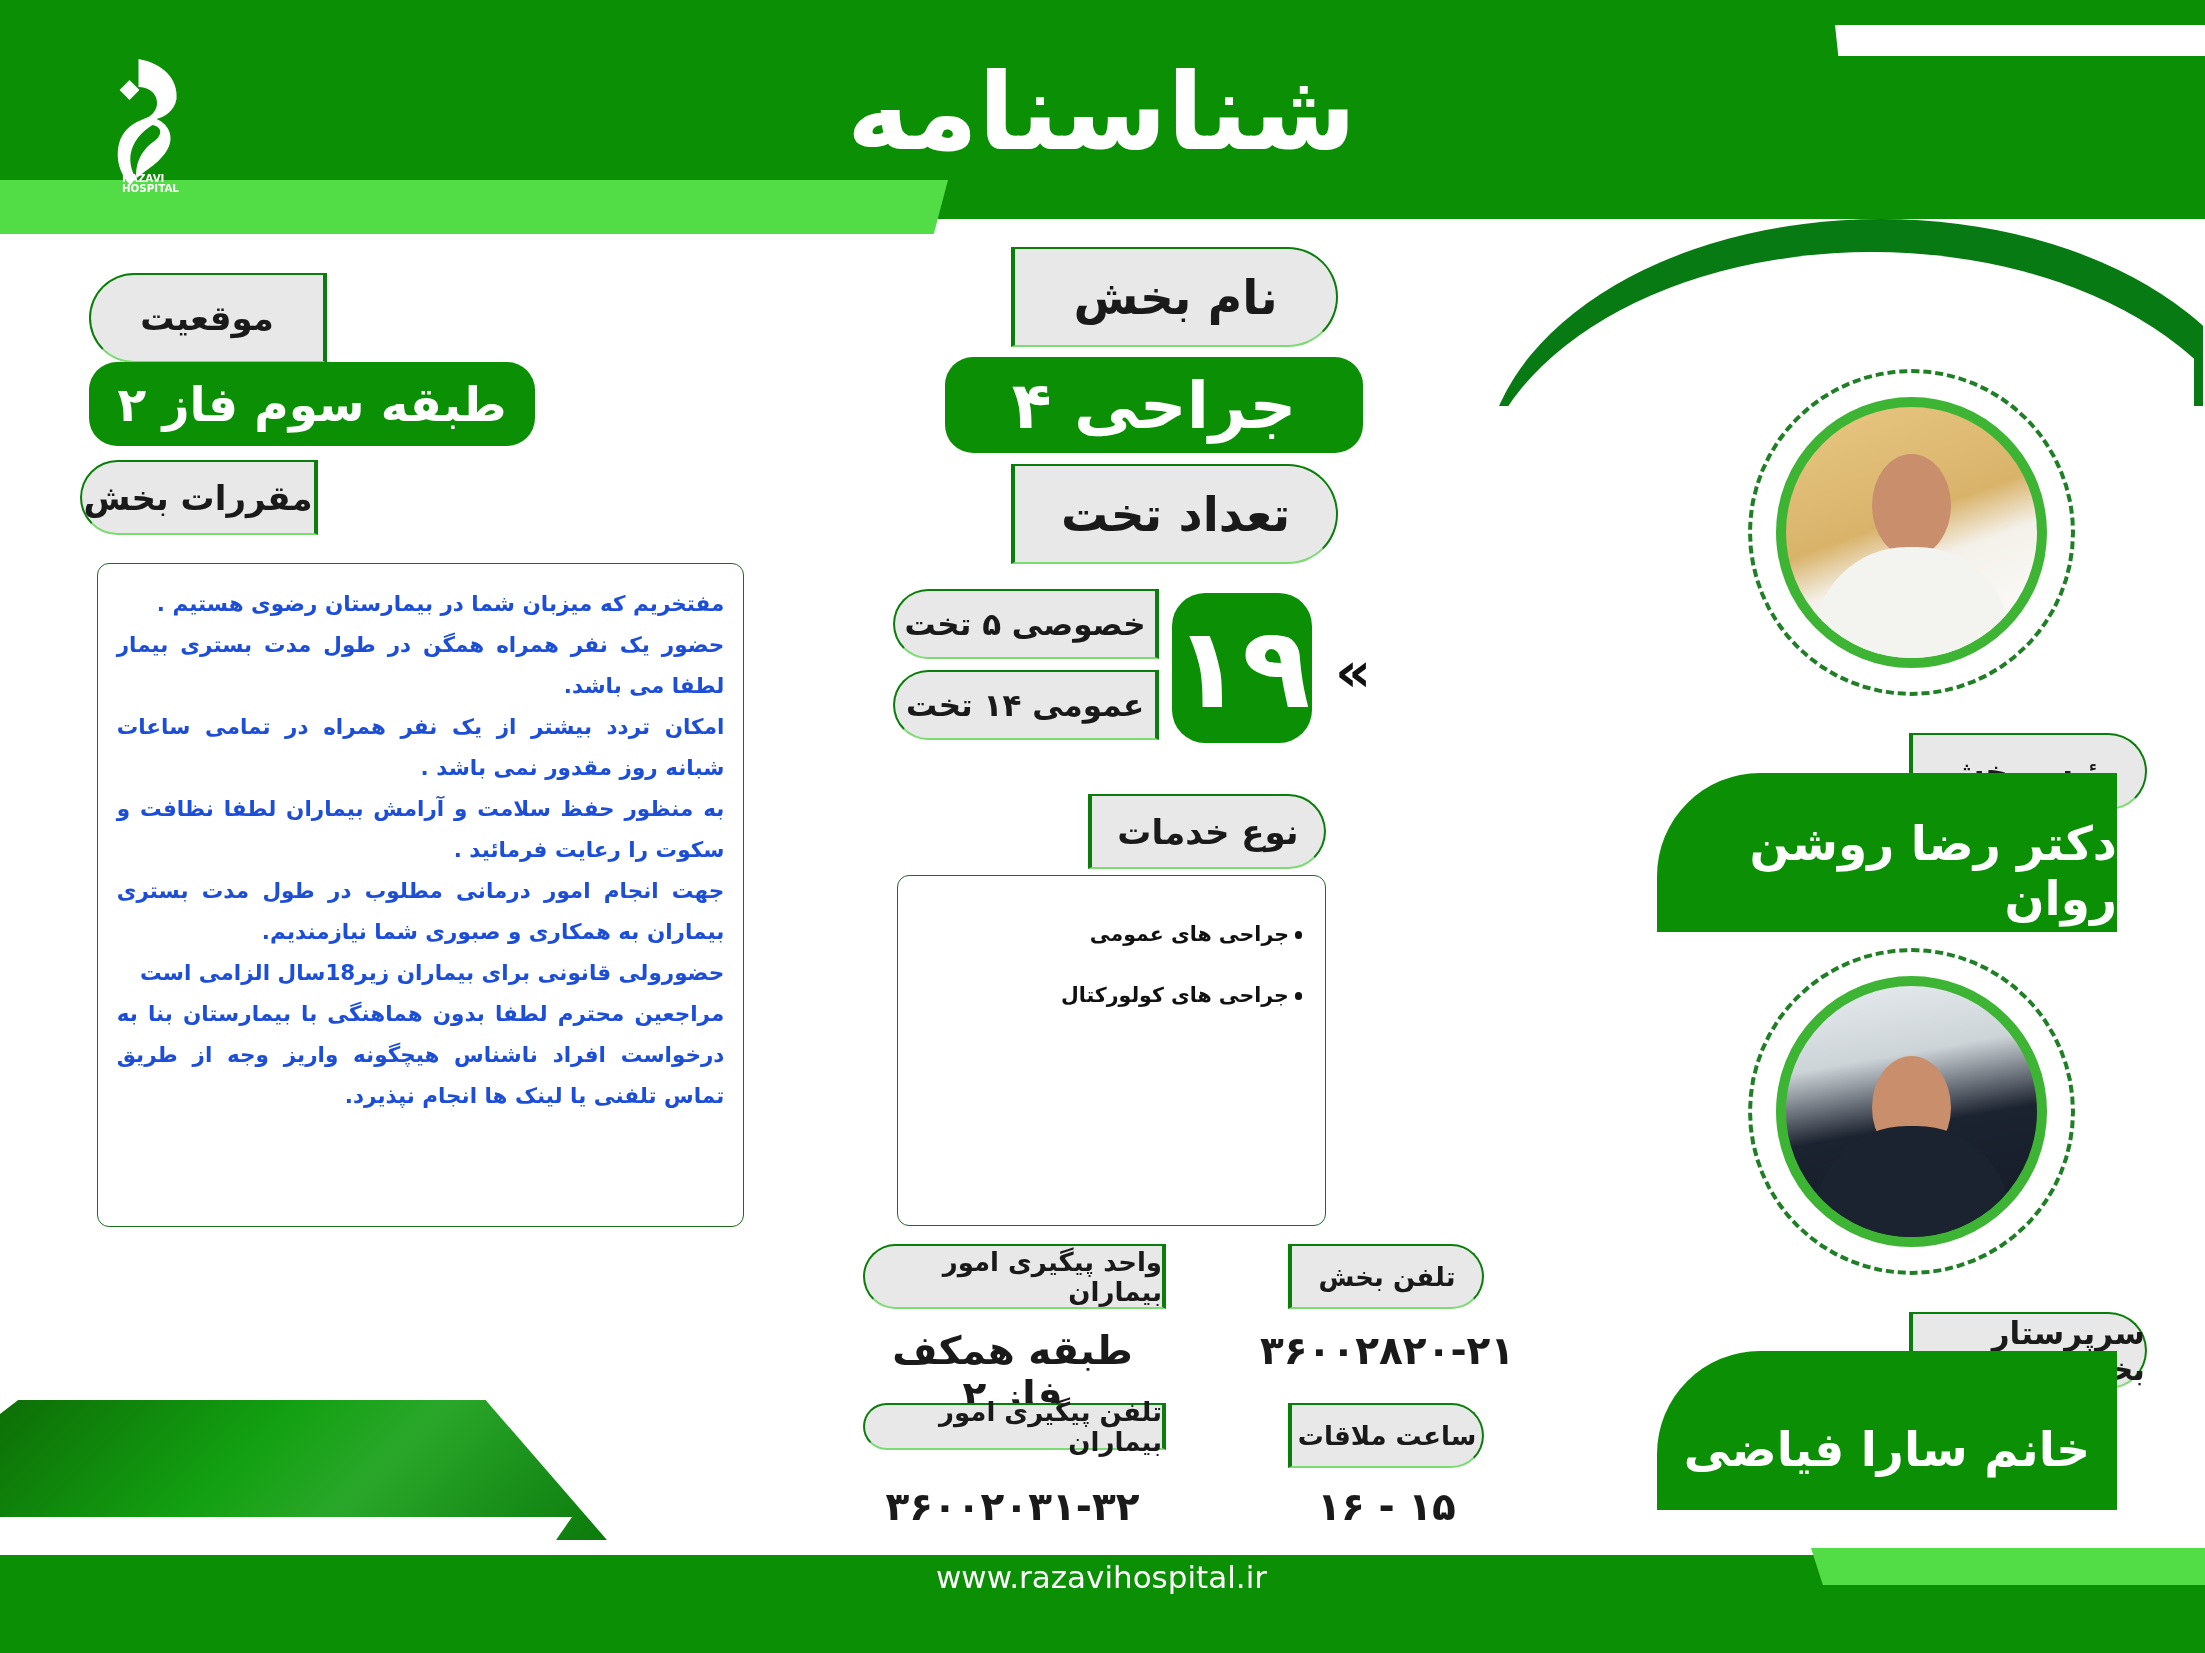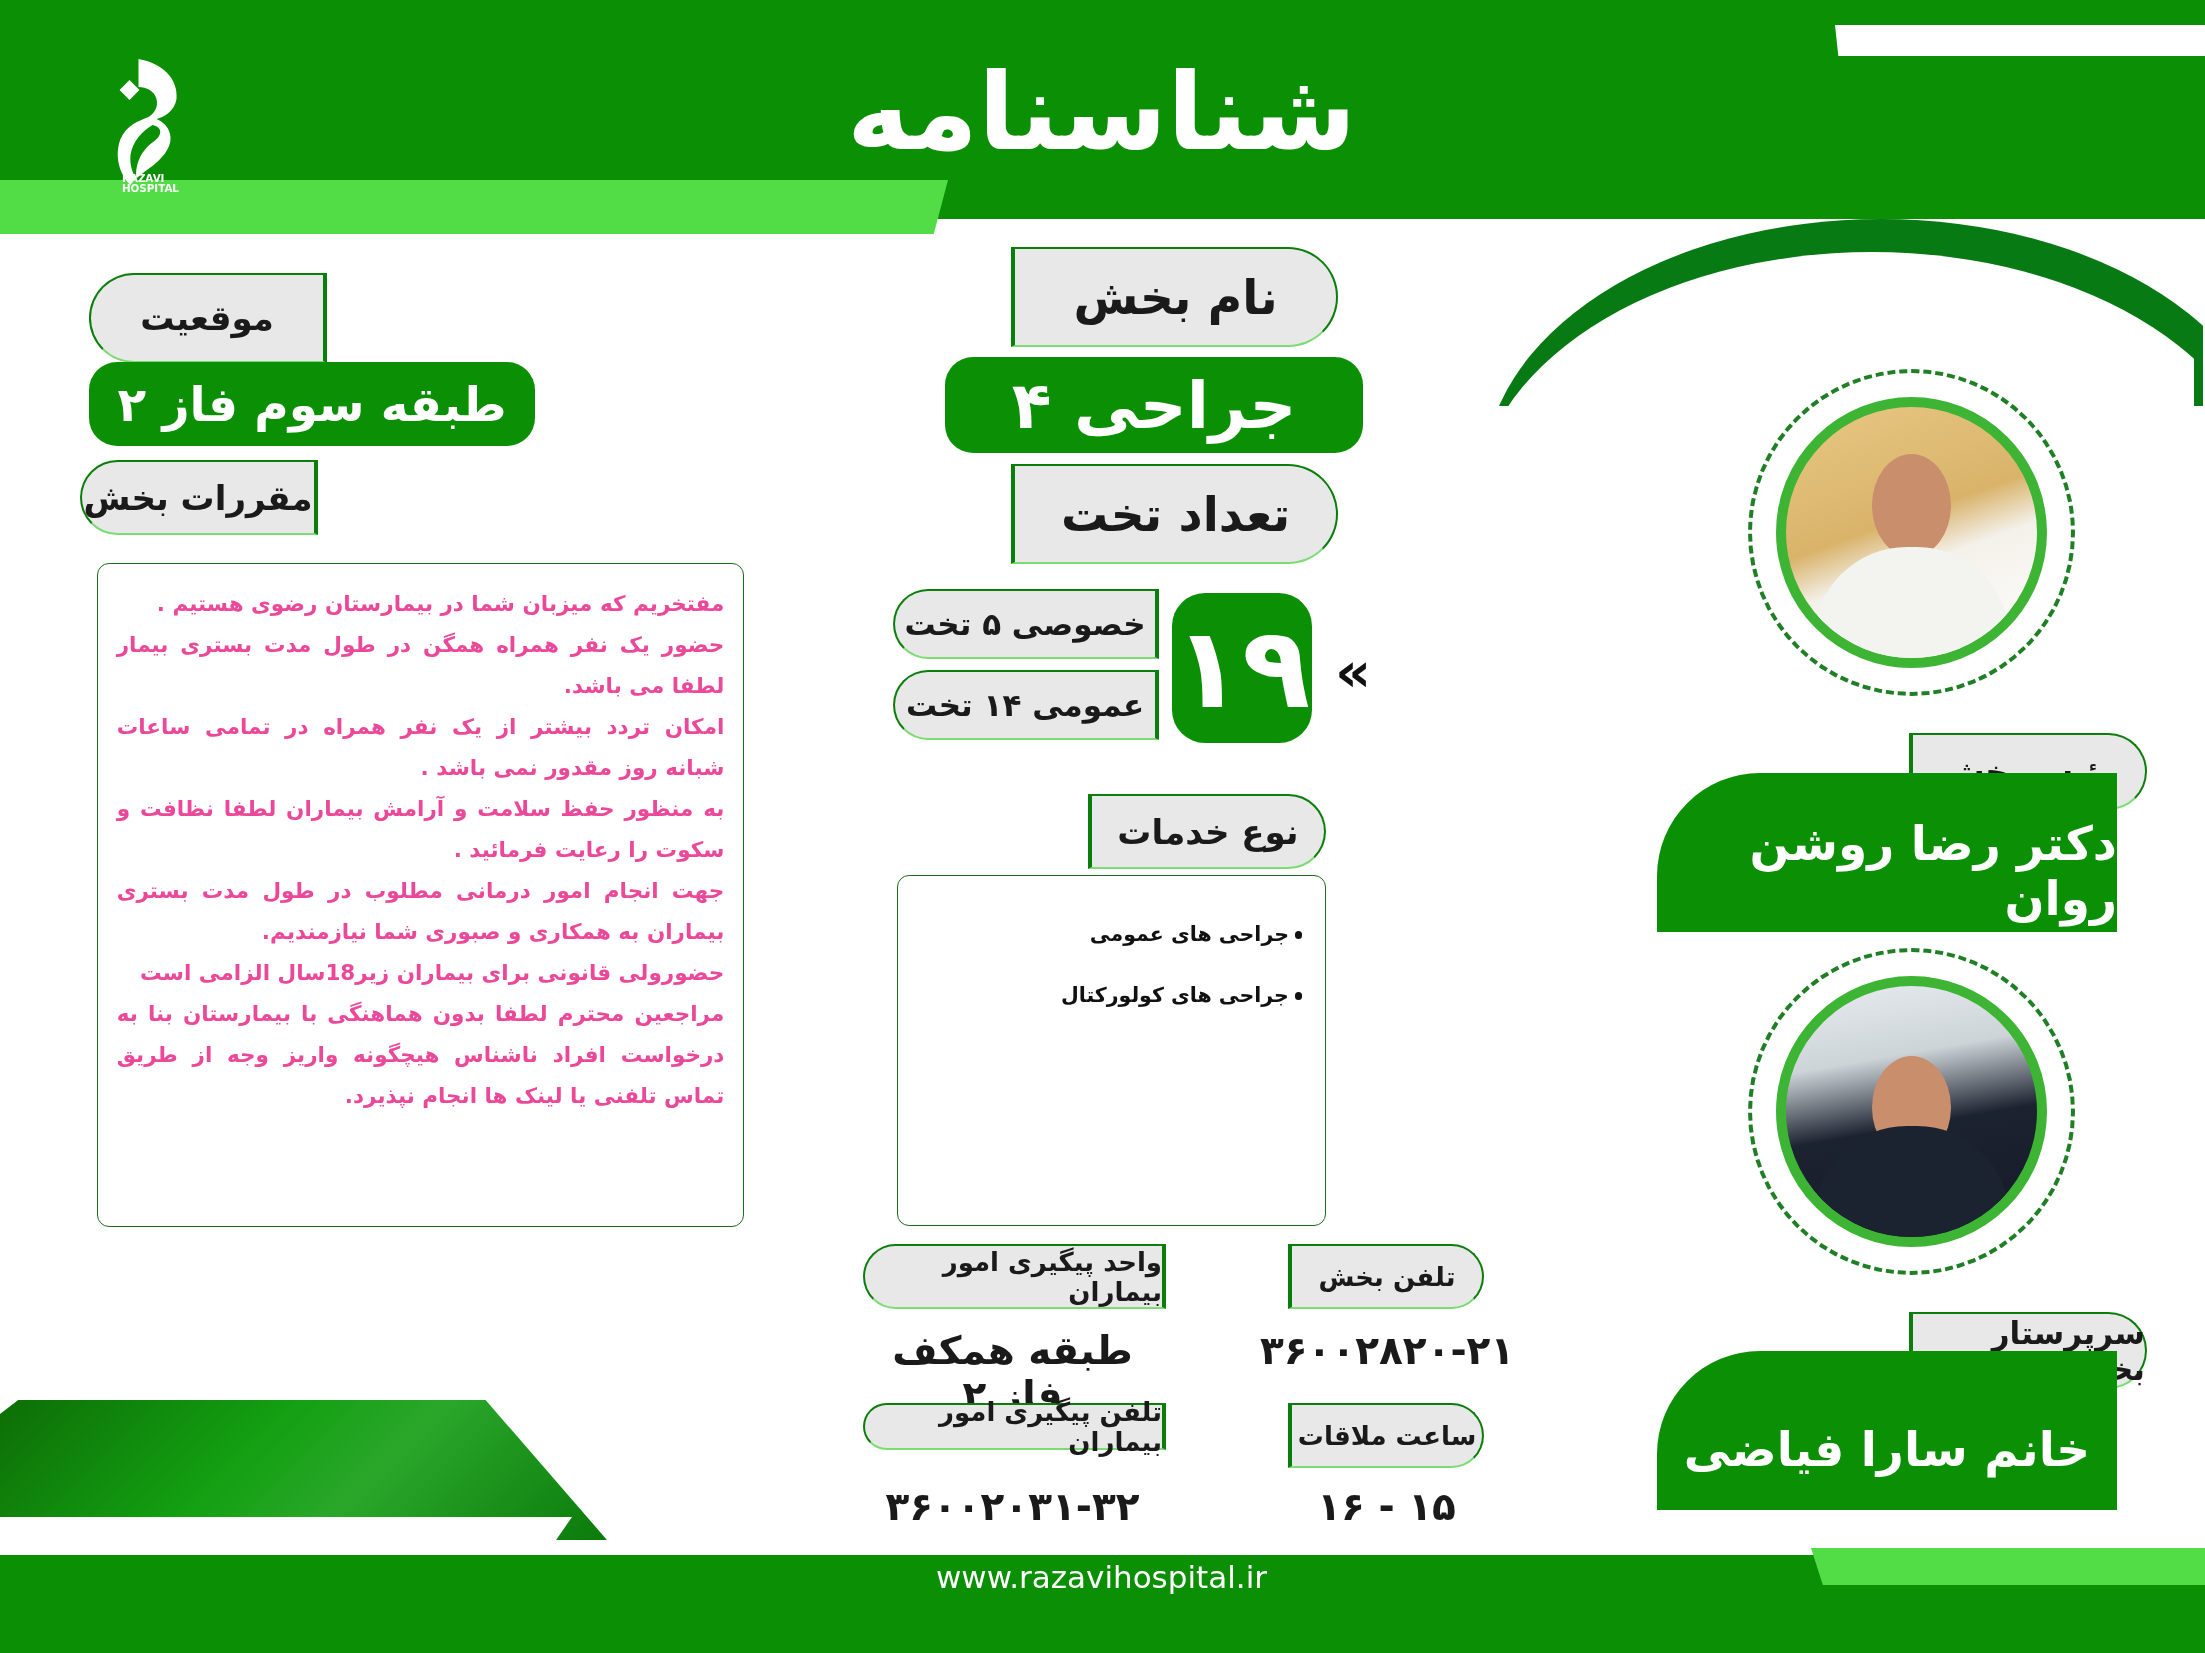--- a/index.html
+++ b/index.html
@@ -22,21 +22,21 @@
   .pill { background:#e8e8e8; border:2.8px solid #0a7e0a; border-bottom-color:#7bdc72; box-sizing:border-box; color:#1a1a1a; font-weight:bold; display:flex; align-items:center; justify-content:center; direction:rtl; }
   .pill-r { border-radius:0 51px 51px 0; border-left-width:4.7px; }
   .pill-l { border-radius:51px 0 0 51px; border-right-width:4.7px; }
   .gbox { background:#0b8f04; color:#fff; font-weight:bold; display:flex; align-items:center; justify-content:center; direction:rtl; border-radius:28px; }
 
   
   .loc-label { left:89px; top:273px; width:238px; height:90px; font-size:34px; }
   .loc-val { left:89px; top:362px; width:446px; height:84px; font-size:47px; }
   .rules-label { left:80px; top:460px; width:238px; height:75px; font-size:34px; }
   .rules-box { left:97px; top:563px; width:647px; height:664px; border:1.9px solid #1d6b1d; border-radius:12px; box-sizing:border-box; padding:18.7px 18.7px 0 18.7px; direction:rtl; }
-  .rules-box p { margin:0; font-size:21.5px; line-height:41px; font-weight:bold; color:#ec4899; text-align:justify; }
+  .rules-box p { margin:0; font-size:21.5px; line-height:41px; font-weight:bold; color:#1d4ed8; text-align:justify; }
 
   
   .name-label { left:1011px; top:247px; width:327px; height:100px; font-size:47px; }
   .name-val { left:945px; top:357px; width:418px; height:96px; font-size:65px; border-radius:28px; }
   .beds-label { left:1011px; top:464px; width:327px; height:100px; font-size:47px; }
   .bed-private { left:893px; top:589px; width:266px; height:70px; font-size:31px; }
   .bed-general { left:893px; top:670px; width:266px; height:70px; font-size:31px; }
   .bed-total { left:1172px; top:593px; width:140px; height:150px; font-size:112px; border-radius:33px; }
   .chev { left:1335px; top:644px; color:#111; font-size:56px; font-weight:bold; line-height:56px; }
   .svc-label { left:1088px; top:794px; width:238px; height:75px; font-size:34px; }

